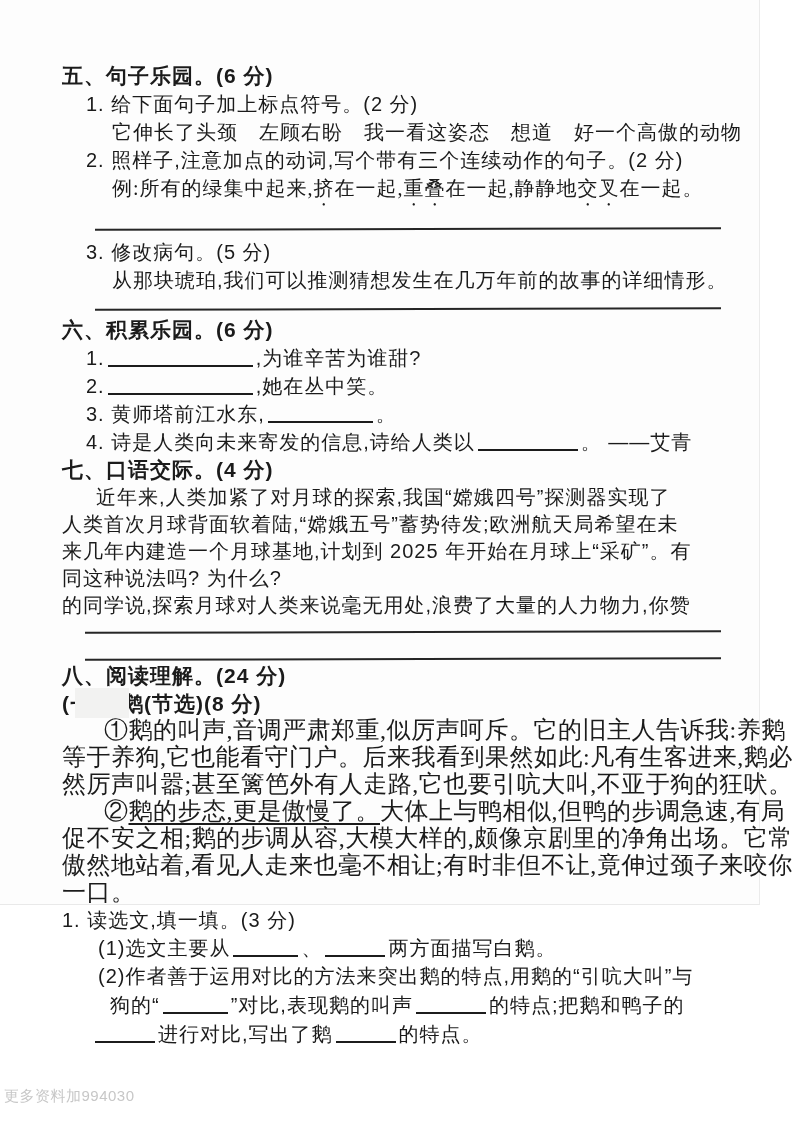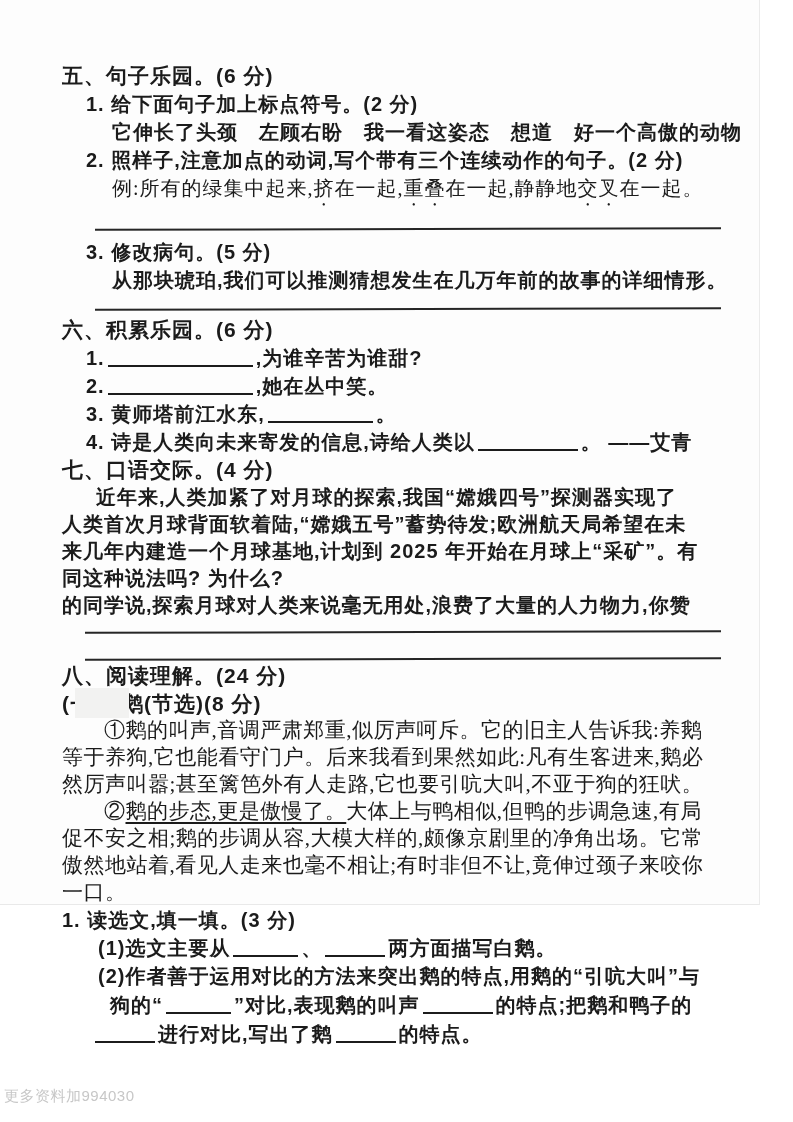--- a/index.html
+++ b/index.html
@@ -21,36 +21,36 @@
     padding:62px 38px 0 62px;
   }
   .smudge{
     position:absolute;left:75px;top:688px;width:54px;height:30px;
     background:#f2f2f1;
   }
   .sec-title{
     font-size:21px;font-weight:700;line-height:28px;letter-spacing:1px;
   }
   .row{
-    font-size:20px;font-weight:700;line-height:28px;letter-spacing:1px;
+    font-size:20px;font-weight:400;line-height:28px;letter-spacing:1px;
     white-space:nowrap;
   }
   .row27{line-height:27px;}
   .row29{line-height:29px;}
   .ind1{padding-left:24px;}
   .ind2{padding-left:50px;}
   .ind3{padding-left:36px;}
   .ind4{padding-left:48px;}
   .ind5{padding-left:30px;}
   .kai{
     font-family:"Liberation Serif","DejaVu Serif",serif;
     font-weight:400;
   }
   .passage{
-    font-size:21px;line-height:27px;letter-spacing:0.5px;
+    font-size:24px;line-height:27px;letter-spacing:0.5px;
     font-family:"Liberation Serif","DejaVu Serif",serif;
     font-weight:400;white-space:nowrap;
   }
   .indent1st{text-indent:42px;}
   .indent7{text-indent:34px;}
   .dotchar{
     -webkit-text-emphasis:filled dot #1b1b1b;
     -webkit-text-emphasis-position:under right;
     text-emphasis:filled dot #1b1b1b;
     text-emphasis-position:under right;

